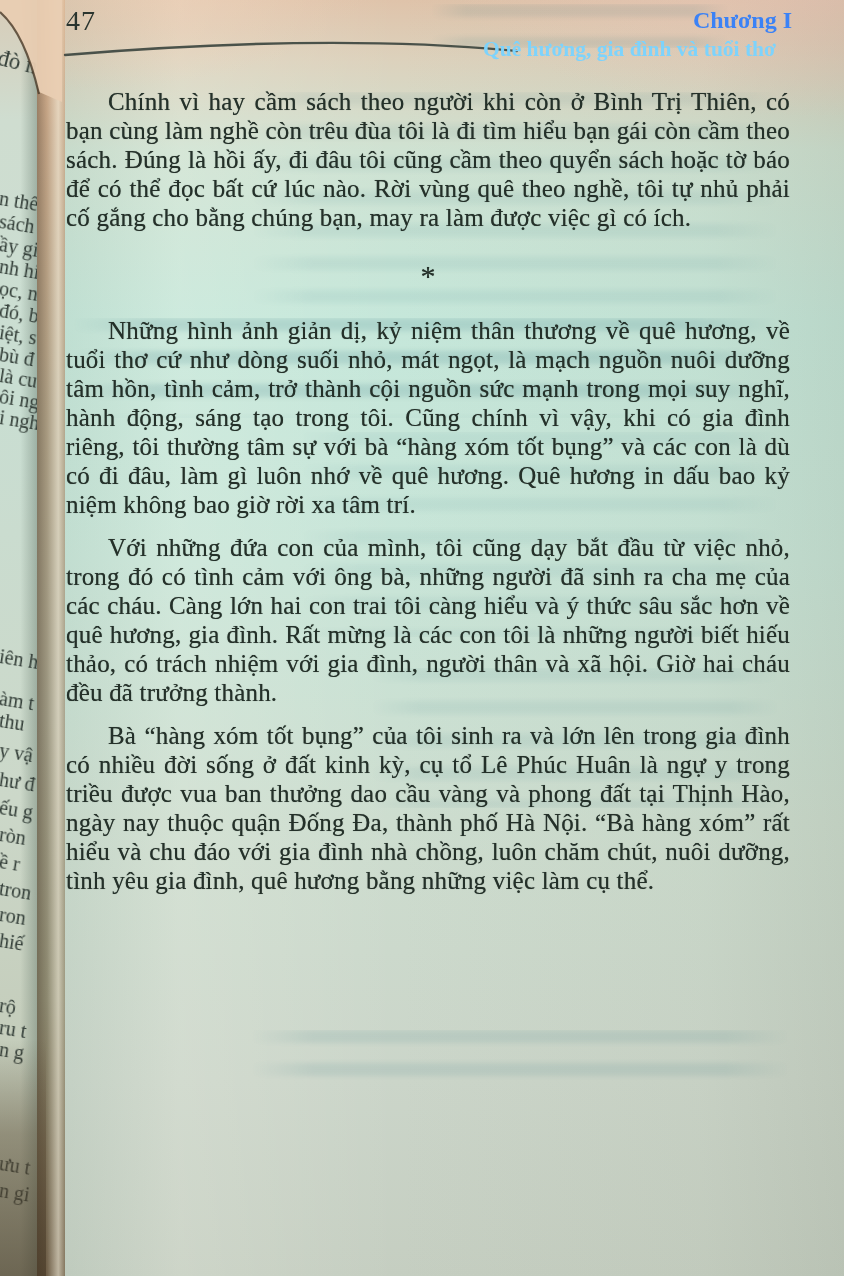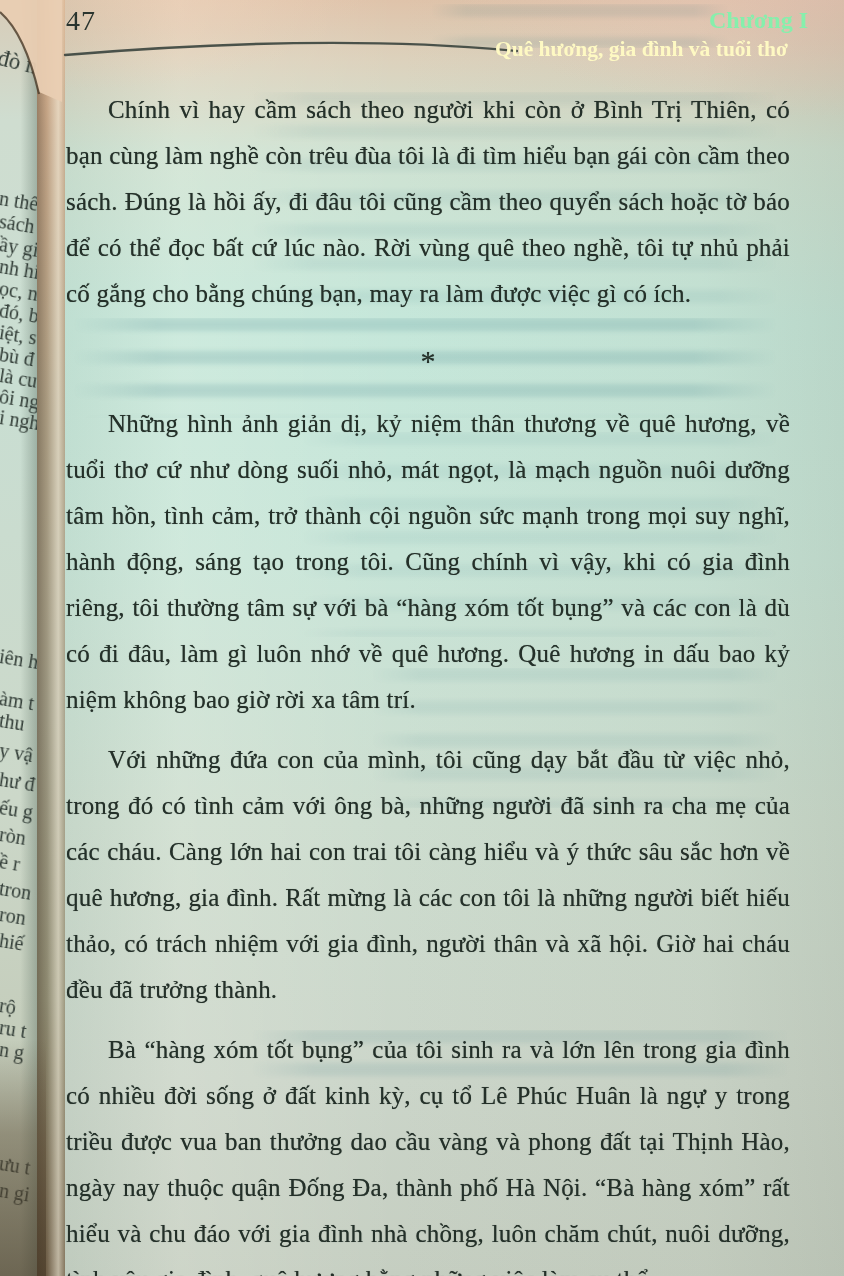--- a/index.html
+++ b/index.html
@@ -68,37 +68,37 @@
   .g3{left:300px;top:432px;width:480px;height:205px;opacity:.06;}
   .g4{left:370px;top:668px;width:410px;height:140px;opacity:.07;}
   .g5{left:250px;top:1030px;width:540px;height:52px;opacity:.10;}
   .g6{left:430px;top:4px;width:300px;height:44px;opacity:.10;}
   
   .page-number{
     position:absolute;left:66px;top:5px;
     font-size:28px;color:#2a352f;letter-spacing:1px;
   }
   .chapter{
-    position:absolute;right:36px;top:7px;
-    font-size:24px;font-weight:700;color:#86efac;
+    position:absolute;right:52px;top:7px;
+    font-size:24px;font-weight:700;color:#3b82f6;
   }
   .rule{position:absolute;left:56px;top:36px;}
   .subtitle{
-    position:absolute;right:56px;top:37px;
-    font-size:21.5px;font-weight:700;color:#fef9c3;
+    position:absolute;right:68px;top:37px;
+    font-size:21.5px;font-weight:700;color:#7dd3fc;
   }
   
   .body-text{
     position:absolute;left:66px;top:87px;width:724px;
     color:#243029;
     text-shadow:0 0 .7px rgba(36,48,41,.65);
   }
   .body-text p{
     margin:0 0 14px 0;
-    font-size:25px;line-height:46px;
+    font-size:25px;line-height:29px;
     text-align:justify;text-indent:42px;
     letter-spacing:.2px;
   }
   .asterisk{
     text-align:center;font-size:30px;line-height:36px;
     margin:26px 0 22px 0;color:#243029;
   }
 </style>
 </head>
 <body>

